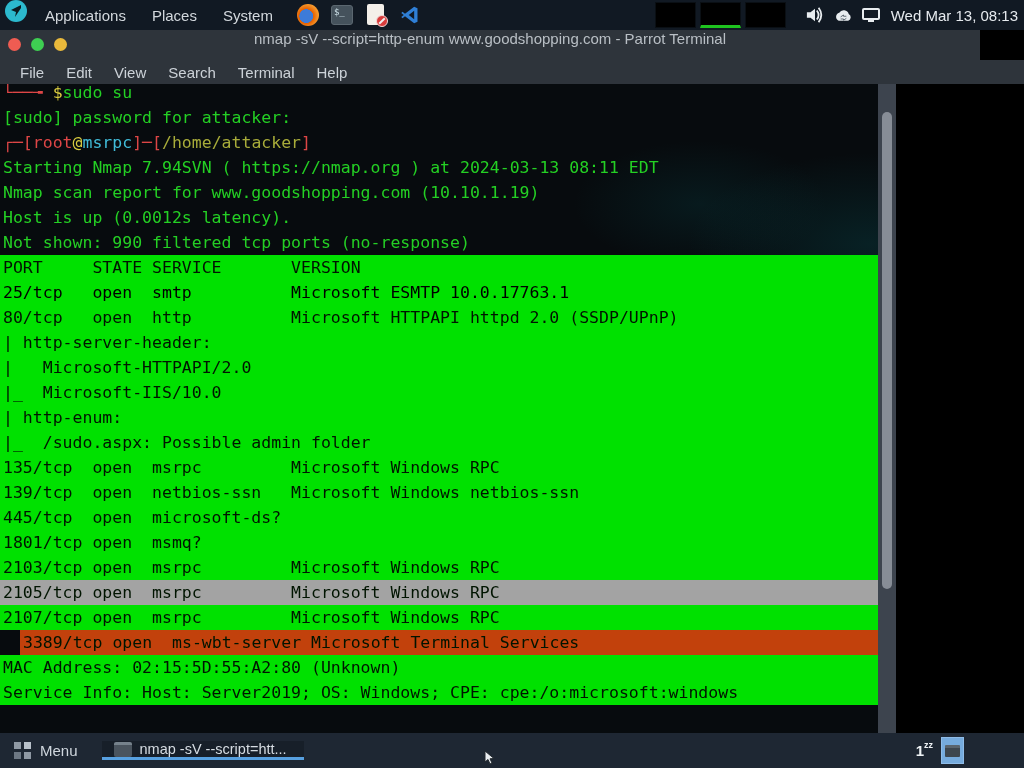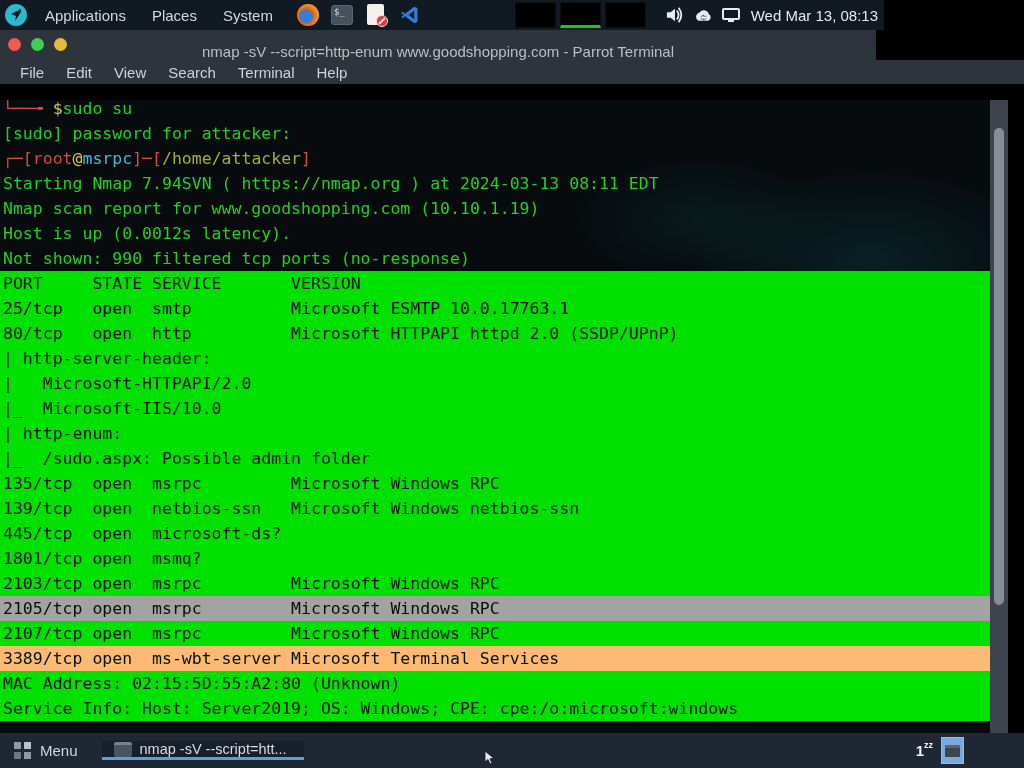--- a/index.html
+++ b/index.html
@@ -1,21 +1,21 @@
 <!DOCTYPE html>
 <html><head>
 <meta charset="utf-8">
 <style>
   * { margin:0; padding:0; box-sizing:border-box; }
   html,body { width:1024px; height:768px; overflow:hidden; background:#000; }
   body { font-family:"Liberation Sans", sans-serif; position:relative; }
 
   
-  .top-panel { position:absolute; top:0; left:0; width:884px; height:30px;
-    background:#111923; display:flex; align-items:center; color:#d3d8dd; font-size:15px; }
+  .top-panel { position:absolute; top:0; left:0; width:1024px; height:30px;
+    background:#111923; display:flex; color:#d3d8dd; font-size:15px; }
   .parrot-logo { width:22px; height:22px; border-radius:50%; background:#29b8cе; margin:0 8px 0 5px;
     background:#2cb9ce; position:relative; flex:none; }
   .parrot-logo svg { position:absolute; left:3px; top:3px; }
   .panel-menus { display:flex; align-items:center; gap:6px; }
   .panel-menu { padding:4px 10px; cursor:default; }
   .launchers { display:flex; align-items:center; gap:12px; margin-left:14px; }
   .launcher { width:22px; height:22px; position:relative; flex:none; }
   .ff-icon { width:22px; height:22px; border-radius:50%;
     background:radial-gradient(circle at 42% 55%, #3d7bd9 0 38%, #e66000 40%, #f69b2e 70%, #e66000 100%); }
   .term-icon { width:22px; height:20px; margin-top:1px; background:#45525c; border:1px solid #5b6770; border-radius:3px;
@@ -26,34 +26,34 @@
   .edit-icon .badge:after { content:""; position:absolute; left:1px; top:4px; width:8px; height:2px; background:#f3eded; transform:rotate(-45deg); }
   .vscode-icon svg { display:block; margin:1px auto 0; }
   .panel-right { margin-left:auto; display:flex; align-items:center; gap:9px; padding-right:6px; }
   .workspaces { display:flex; gap:4px; margin-right:10px; }
   .ws { width:41px; height:26px; background:#000; border:1px solid #0a0f14; }
   .ws.active { border-bottom:3px solid #1fc41f; }
   .status-ic { display:flex; align-items:center; }
   .clock { font-size:15px; color:#e6eaee; white-space:nowrap; padding-left:2px; }
 
   
-  .titlebar { position:absolute; top:30px; left:0; width:876px; height:30px; background:#2e343b;
-    display:flex; align-items:flex-end; }
+  .titlebar { position:absolute; top:30px; left:0; width:980px; height:30px; background:#2e343b;
+    display:flex; align-items:flex-start; }
   .win-controls { display:flex; gap:10px; padding-left:8px; position:absolute; left:0; top:8px; }
   .wc { width:13px; height:13px; border-radius:50%; }
   .wc-close { background:#ef5c52; }
   .wc-max { background:#3ecf52; }
   .wc-min { background:#e9b93b; }
   .title-text { width:100%; text-align:center; color:#b9bfc5; font-size:15px; }
   .menubar { position:absolute; top:60px; left:0; width:1024px; height:24px; background:#2e343b;
     display:flex; align-items:center; gap:2px; padding-left:10px; }
   .mitem { color:#ccd2d8; font-size:15px; padding:1px 10px; }
 
   
-  .terminal { position:absolute; top:100px; left:0; width:1008px; height:649px; background:#070b0e; overflow:hidden; }
+  .terminal { position:absolute; top:84px; left:0; width:896px; height:649px; background:#070b0e; overflow:hidden; }
   .wallpaper-hint { position:absolute; inset:0; pointer-events:none;
     background:
       radial-gradient(ellipse 260px 130px at 870px 160px, rgba(10,90,95,.28), transparent 70%),
       radial-gradient(ellipse 300px 150px at 760px 430px, rgba(140,60,10,.20), transparent 70%),
       radial-gradient(ellipse 280px 160px at 980px 420px, rgba(12,95,100,.25), transparent 70%),
       radial-gradient(ellipse 180px 90px at 700px 120px, rgba(10,80,85,.22), transparent 70%); }
   .term-output { position:absolute; left:0; top:-4px; width:1006px;
     font-family:"DejaVu Sans Mono", monospace; font-size:16.5px; line-height:25px; }
   .tline { white-space:pre; height:25px; padding-left:3px; }
   .tline.sel { background:#00e100; }
@@ -174,21 +174,21 @@
       <div class="tline sel" style="background: rgb(0, 225, 0);"><span style="color: rgb(0, 20, 0);">|_  Microsoft-IIS/10.0</span></div>
       <div class="tline sel" style="background: rgb(0, 225, 0);"><span style="color: rgb(0, 20, 0);">| http-enum: </span></div>
       <div class="tline sel" style="background: rgb(0, 225, 0);"><span style="color: rgb(0, 20, 0);">|_  /sudo.aspx: Possible admin folder</span></div>
       <div class="tline sel" style="background: rgb(0, 225, 0);"><span style="color: rgb(0, 20, 0);">135/tcp  open  msrpc         Microsoft Windows RPC</span></div>
       <div class="tline sel" style="background: rgb(0, 225, 0);"><span style="color: rgb(0, 20, 0);">139/tcp  open  netbios-ssn   Microsoft Windows netbios-ssn</span></div>
       <div class="tline sel" style="background: rgb(0, 225, 0);"><span style="color: rgb(0, 20, 0);">445/tcp  open  microsoft-ds?</span></div>
       <div class="tline sel" style="background: rgb(0, 225, 0);"><span style="color: rgb(0, 20, 0);">1801/tcp open  msmq?</span></div>
       <div class="tline sel" style="background: rgb(0, 225, 0);"><span style="color: rgb(0, 20, 0);">2103/tcp open  msrpc         Microsoft Windows RPC</span></div>
       <div class="tline sel" style="background: #a3a3a3;"><span style="color: rgb(0, 20, 0);">2105/tcp open  msrpc         Microsoft Windows RPC</span></div>
       <div class="tline sel" style="background: rgb(0, 225, 0);"><span style="color: rgb(0, 20, 0);">2107/tcp open  msrpc         Microsoft Windows RPC</span></div>
-      <div class="tline sel" style="background: #fdba74;"><span style="color: rgb(0, 20, 0);">3389/tcp open  ms-wbt-server Microsoft Terminal Services</span></div>
+      <div class="tline sel" style="background: #c2410c; margin-left: 20px;"><span style="color: rgb(0, 20, 0);">3389/tcp open  ms-wbt-server Microsoft Terminal Services</span></div>
       <div class="tline sel" style="background: rgb(0, 225, 0);"><span style="color: rgb(0, 20, 0);">MAC Address: 02:15:5D:55:A2:80 (Unknown)</span></div>
       <div class="tline sel" style="background: rgb(0, 225, 0);"><span style="color: rgb(0, 20, 0);">Service Info: Host: Server2019; OS: Windows; CPE: cpe:/o:microsoft:windows</span></div>
     </div>
   <div class="term-scrollbar">
     <div class="scroll-thumb"></div>
   </div>
 </div>
 
 <div class="taskbar">
   <div class="menu-btn">

